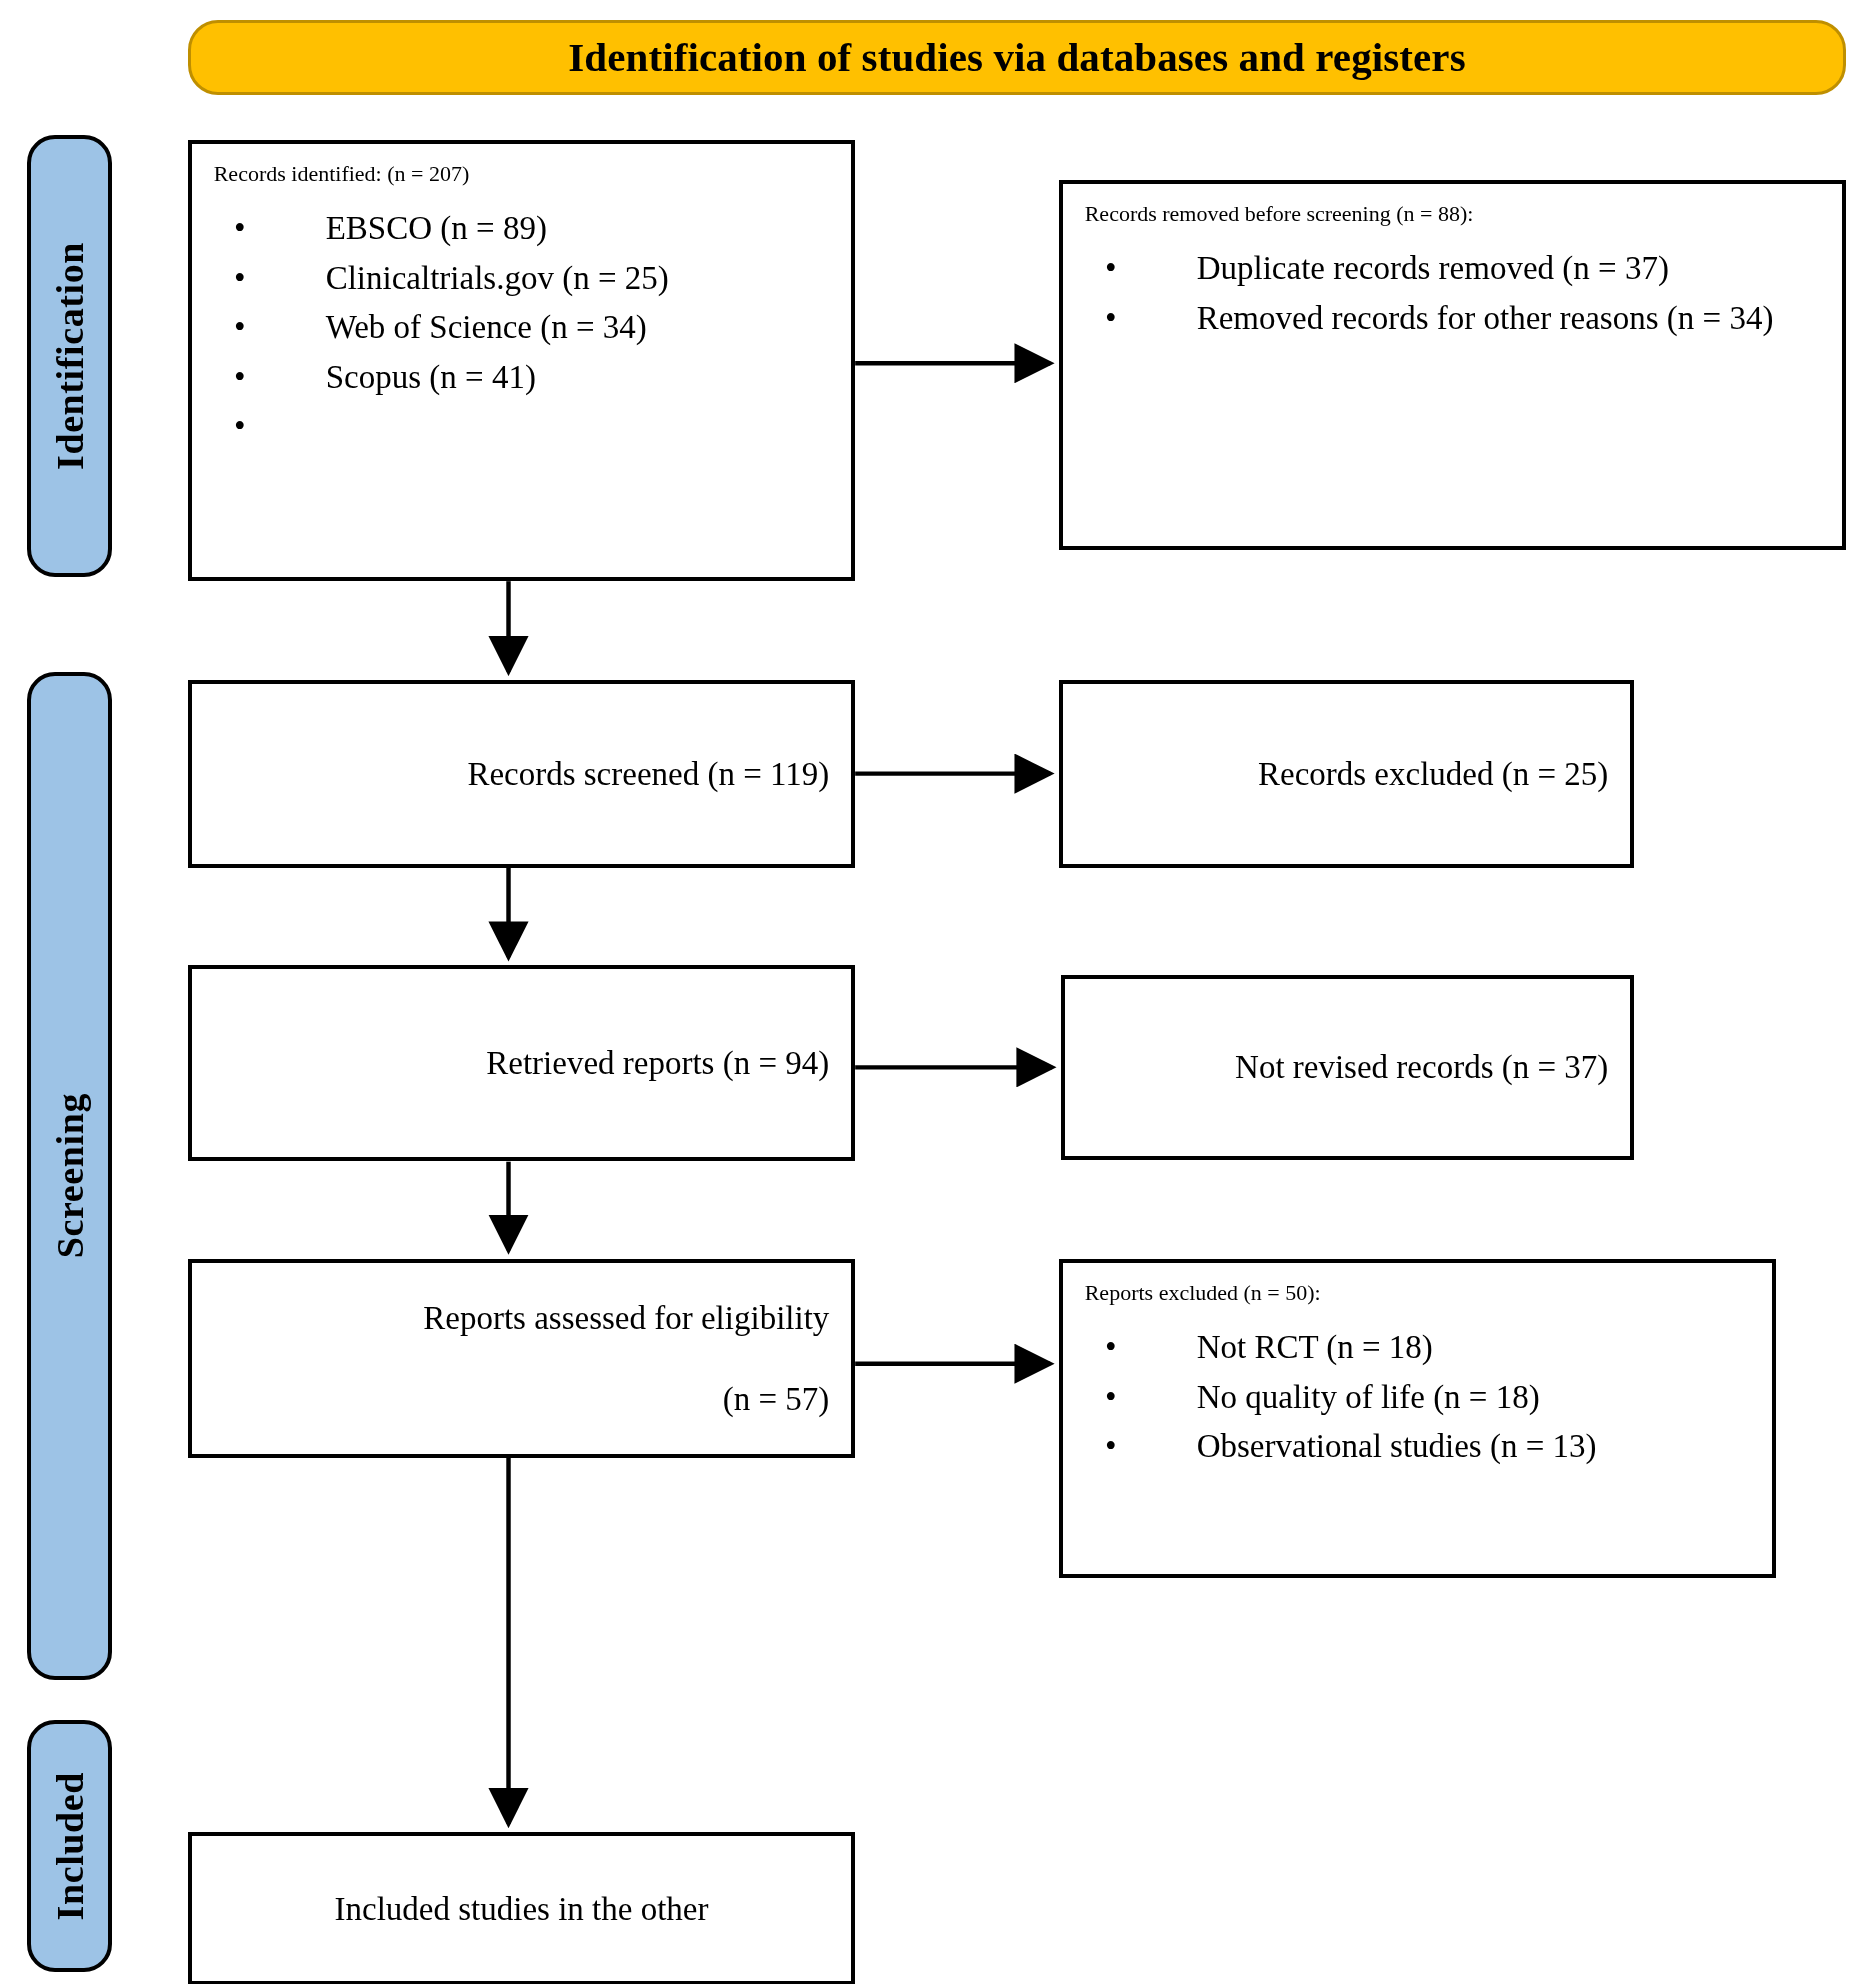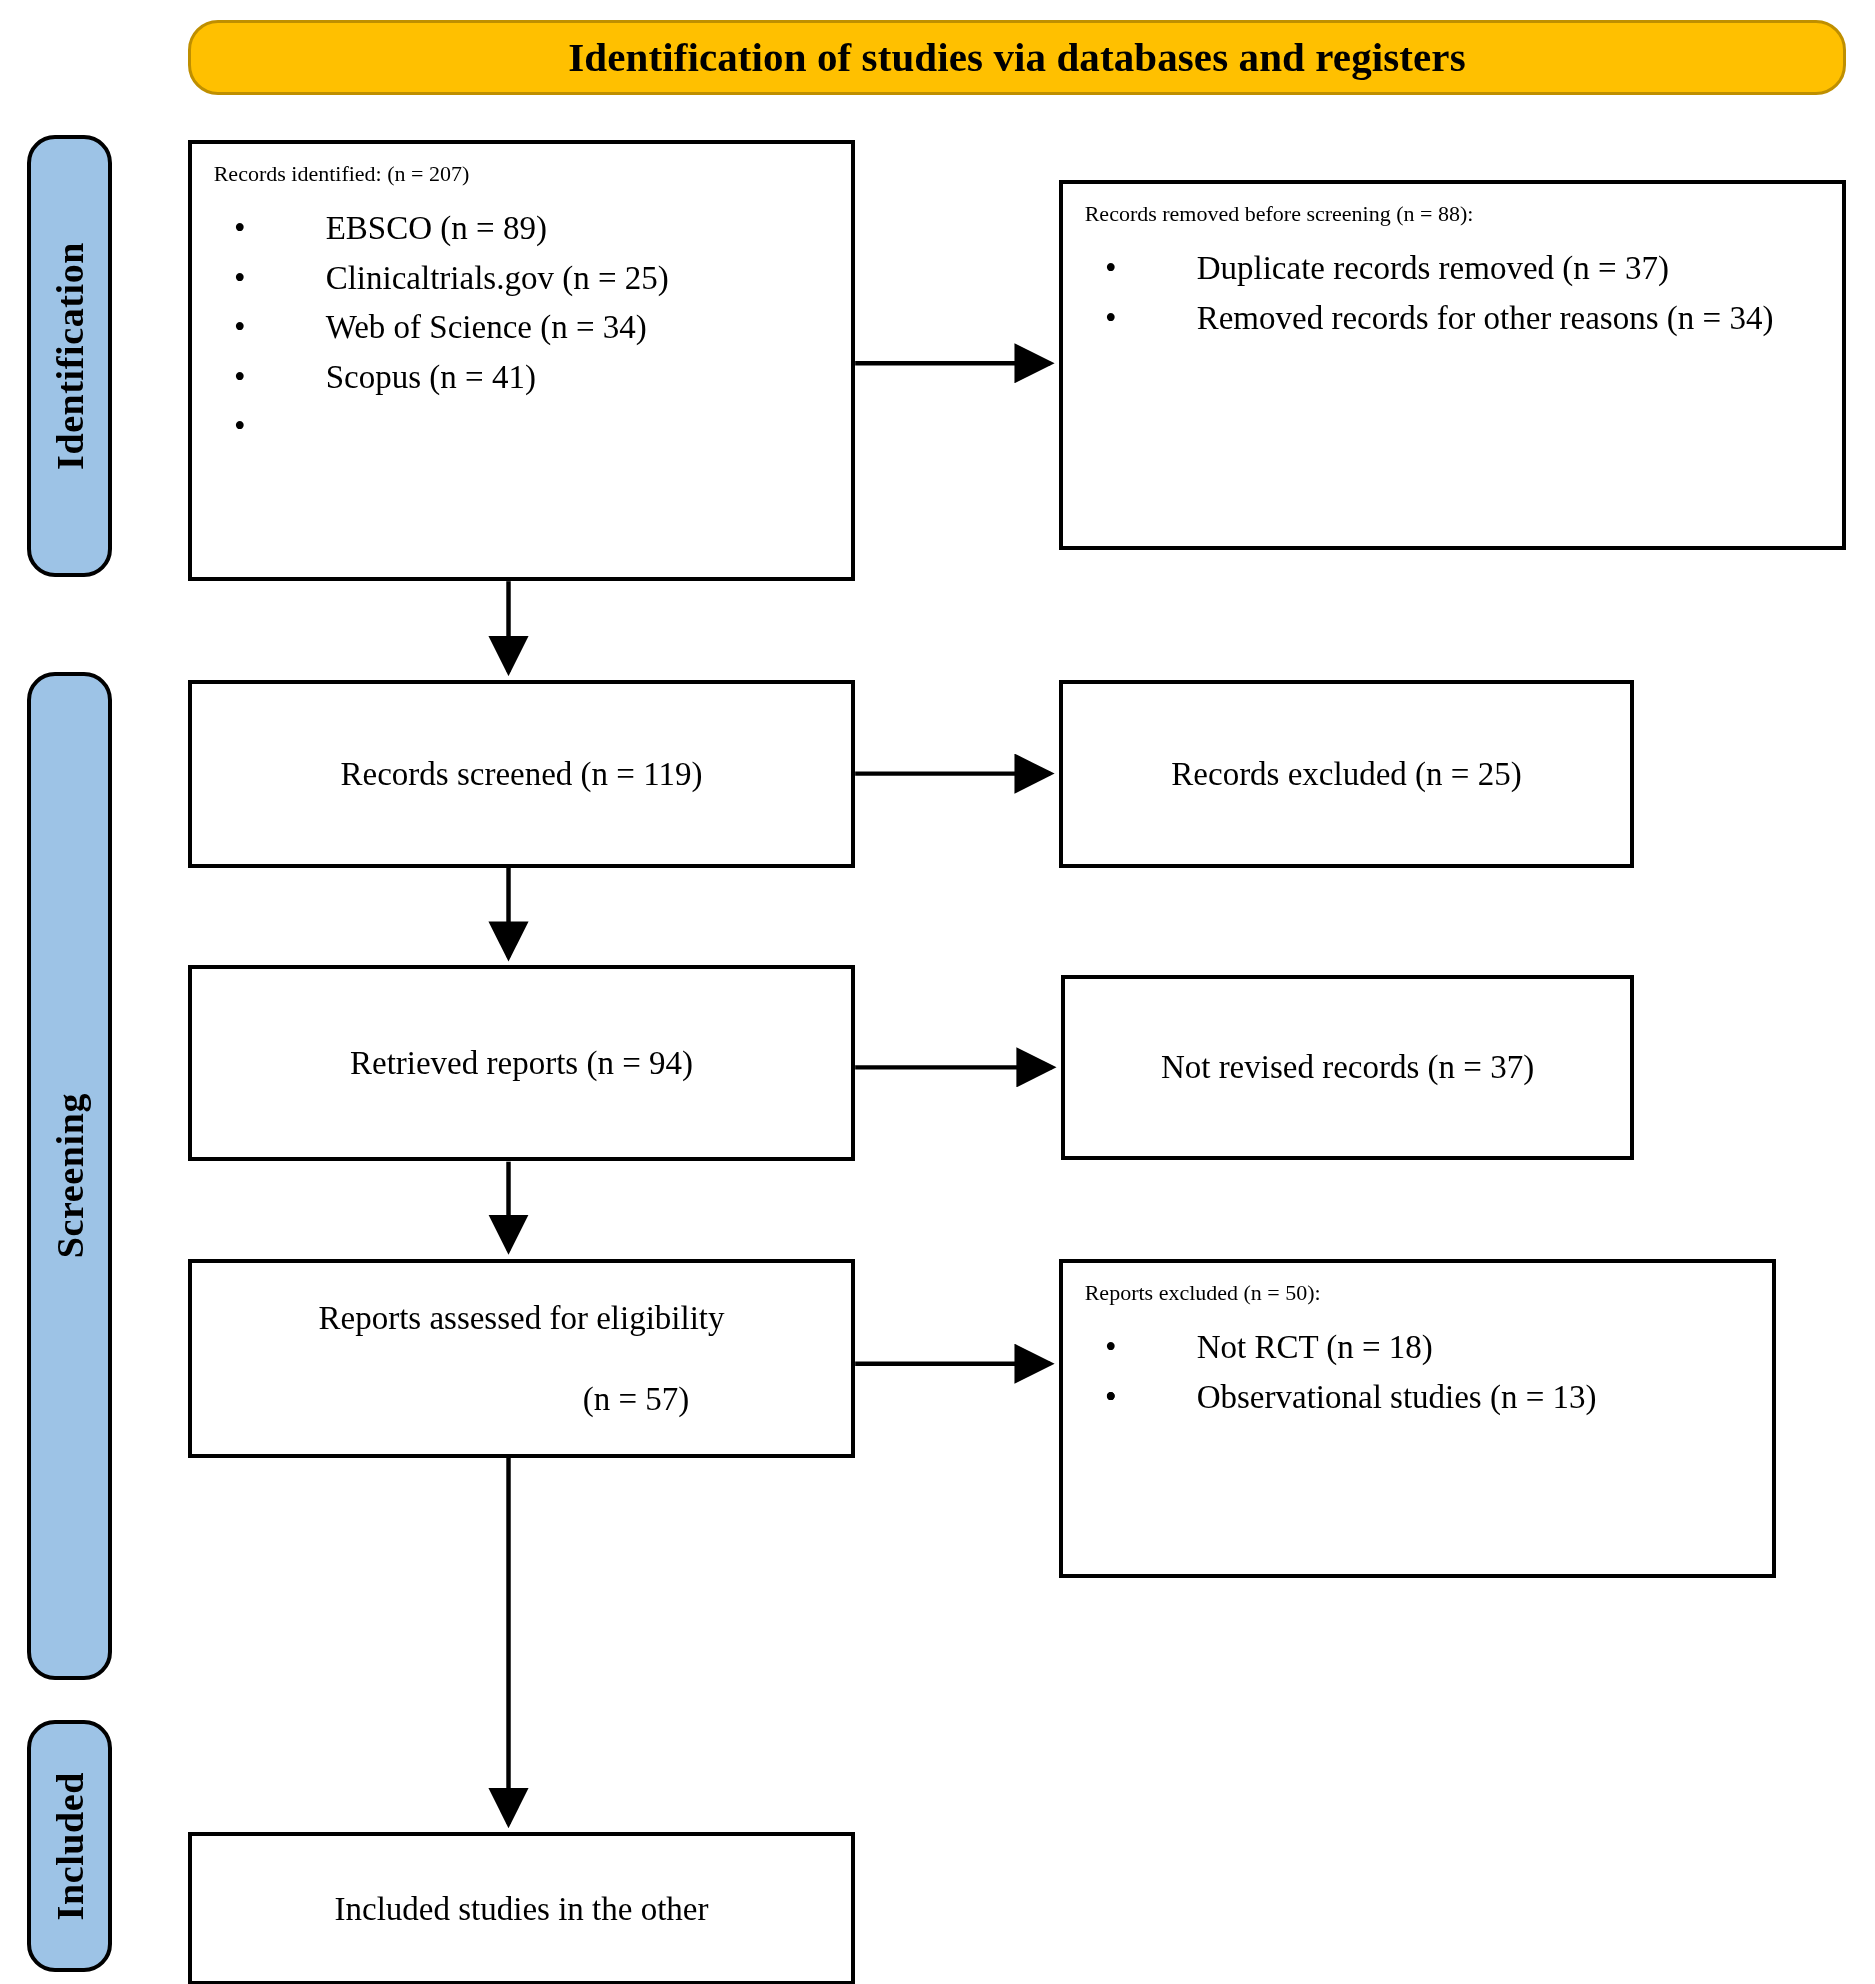--- a/index.html
+++ b/index.html
@@ -107,21 +107,21 @@
     line-height: 1.5;
   }
   .box ul li .li-text {
     display: block;
   }
   .box.center-text {
     display: flex;
     flex-direction: column;
     justify-content: center;
   }
-  .box.center-text .line { text-align: center; }
+  .box.center-text .line { text-align: right; }
 
   
   #box-identified      { left: 188px;  top: 140px;  width: 667px; height: 441px; }
   #box-removed         { left: 1059px; top: 180px;  width: 787px; height: 370px; }
   #box-screened        { left: 188px;  top: 680px; width: 667px; height: 188px; }
   #box-excluded-25     { left: 1059px; top: 680px; width: 575px;  height: 188px; }
   #box-retrieved       { left: 188px;  top: 965px; width: 667px; height: 196px; }
   #box-not-revised     { left: 1061px; top: 975px; width: 573px;  height: 185px; }
   #box-eligibility     { left: 188px;  top: 1259px; width: 667px; height: 199px; }
   #box-reports-excl    { left: 1059px; top: 1259px; width: 717px; height: 319px; }
@@ -220,20 +220,21 @@
 
   <div class="box" id="box-reports-excl">
     <div class="heading">Reports excluded (n = 50):</div>
     <ul>
       <li>
           <span class="bullet">•</span>
           <span class="li-text">Not RCT (n = 18)</span>
         </li>
       <li>
           <span class="bullet">•</span>
+          <span class="li-text">No quality of life (n = 18)</span>
         </li>
       <li>
           <span class="bullet">•</span>
           <span class="li-text">Observational studies (n = 13)</span>
         </li>
     </ul>
   </div>
 
   <div class="box" id="box-included">
     <div class="line">Included studies in the other</div>

